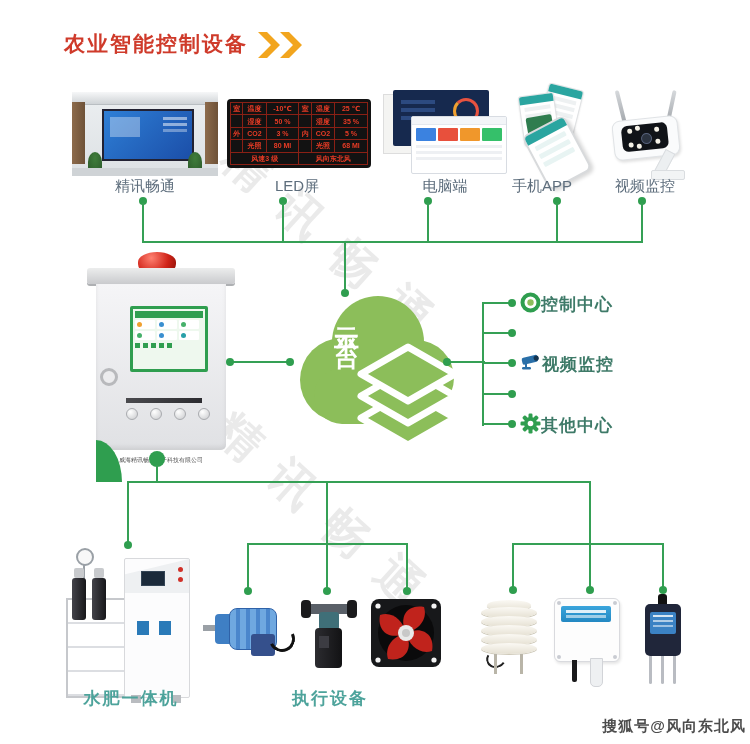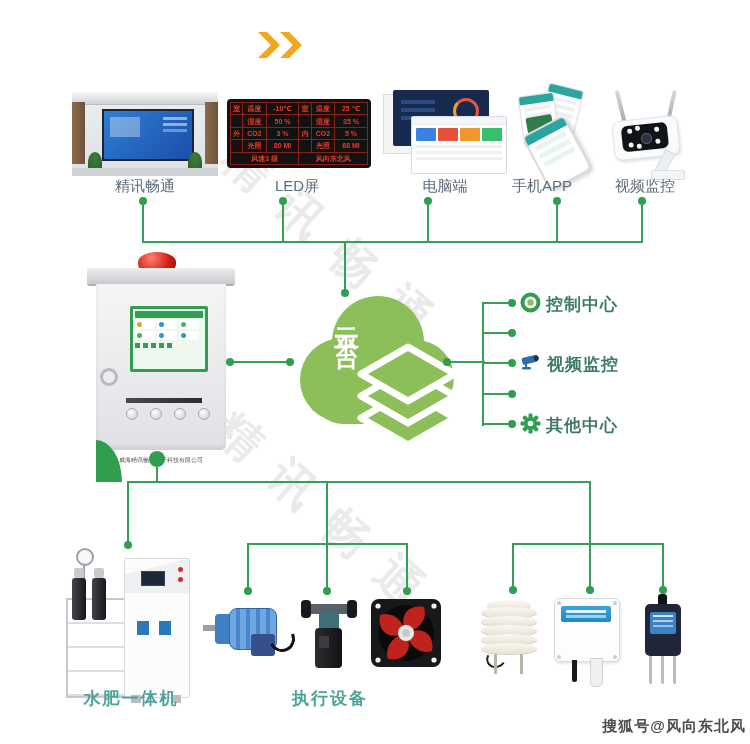--- a/index.html
+++ b/index.html
@@ -12,21 +12,21 @@
   
   .title{position:absolute;left:64px;top:30px;font-size:21px;font-weight:bold;color:#cf3a2a;letter-spacing:2px;}
   .chev{position:absolute;left:258px;top:32px;}
   
   .wm{position:absolute;font-size:46px;font-weight:bold;color:rgba(125,125,125,0.16);white-space:nowrap;letter-spacing:26px;transform:rotate(42deg);transform-origin:0 0;pointer-events:none;}
   .credit{position:absolute;right:4px;top:717px;font-size:15px;font-weight:bold;color:rgba(45,45,45,0.85);letter-spacing:1px;}
   
   .devlabel{position:absolute;width:110px;text-align:center;font-size:15px;color:#5d6d7c;}
   .botlabel{position:absolute;width:130px;text-align:center;font-size:17px;font-weight:bold;color:#4da39b;letter-spacing:2px;}
   
-  .center-row{position:absolute;display:flex;align-items:center;gap:5px;}
+  .center-row{position:absolute;display:flex;align-items:center;}
   .center-label{font-size:17px;font-weight:bold;color:#3e7a68;letter-spacing:1px;}
   
   .cloud-label{position:absolute;left:331px;top:309px;writing-mode:vertical-rl;font-size:25px;font-weight:bold;color:#fff;letter-spacing:7px;}
   
   .mw{position:absolute;left:72px;top:92px;width:146px;height:84px;background:linear-gradient(#eceff1,#dde1e4);overflow:hidden;}
   .mw-ceil{position:absolute;left:0;top:0;width:146px;height:12px;background:linear-gradient(#f6f7f8,#cfd3d6);border-bottom:1px solid #b9bec2;}
   .mw-wl,.mw-wr{position:absolute;top:10px;width:13px;height:62px;background:linear-gradient(90deg,#8d6b4c,#6e5238);}
   .mw-wl{left:0;} .mw-wr{right:0;}
   .mw-scr{position:absolute;left:30px;top:17px;width:88px;height:48px;background:linear-gradient(135deg,#2e7fd6,#1b4ea8);border:2px solid #223;}
   .mw-scr i{position:absolute;left:6px;top:6px;width:30px;height:20px;background:rgba(255,255,255,0.35);}
@@ -136,20 +136,21 @@
   .so-prong{position:absolute;top:62px;width:3px;height:28px;background:#b9bcc2;border-radius:0 0 2px 2px;}
 </style>
 </head>
 <body>
 
 <div id="stage">
 
   <div class="wm" style="left:250px;top:128px;">精讯畅通</div>
   <div class="wm" style="left:242px;top:398px;">精讯畅通</div>
 
+  <div class="title">农业智能控制设备</div>
   <div class="chev">
     <svg width="46" height="26" viewBox="0 0 46 26">
         <g fill="#f2a51e">
           <polygon points="0,0 9,0 22,13 9,26 0,26 13,13"></polygon>
           <polygon points="22,0 31,0 44,13 31,26 22,26 35,13"></polygon>
         </g>
       </svg>
   </div>
 
   <div class="mw">

